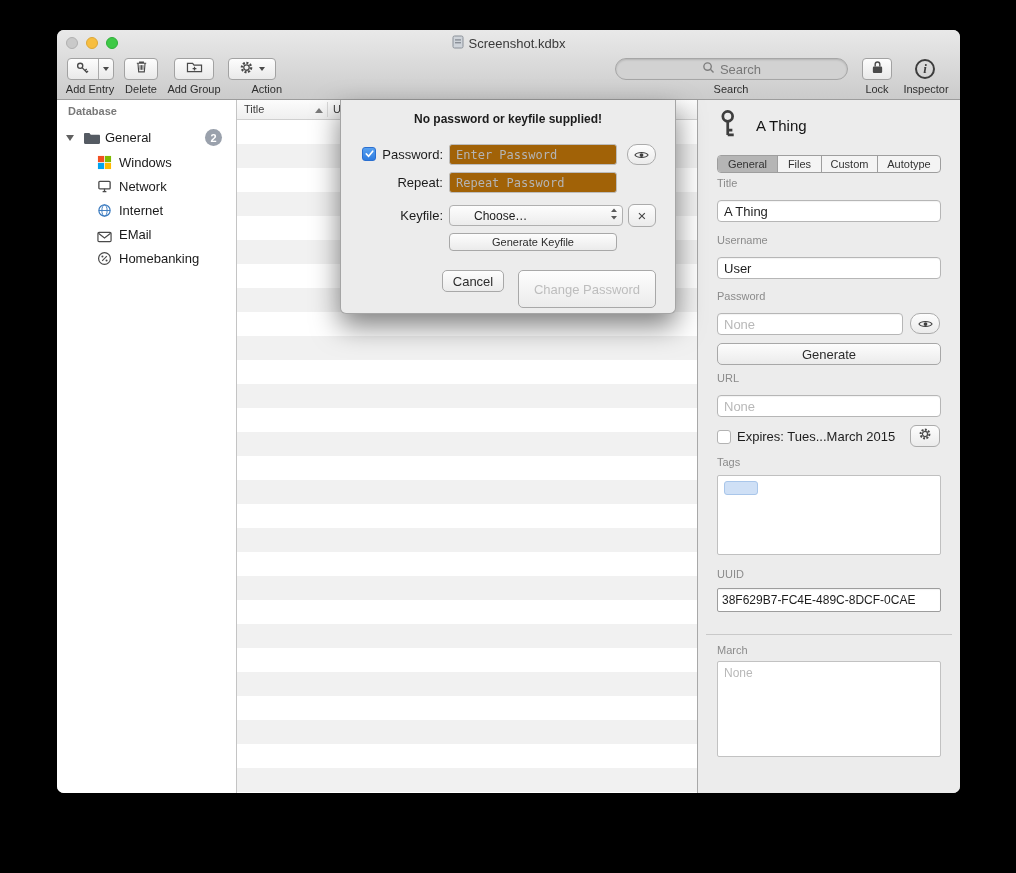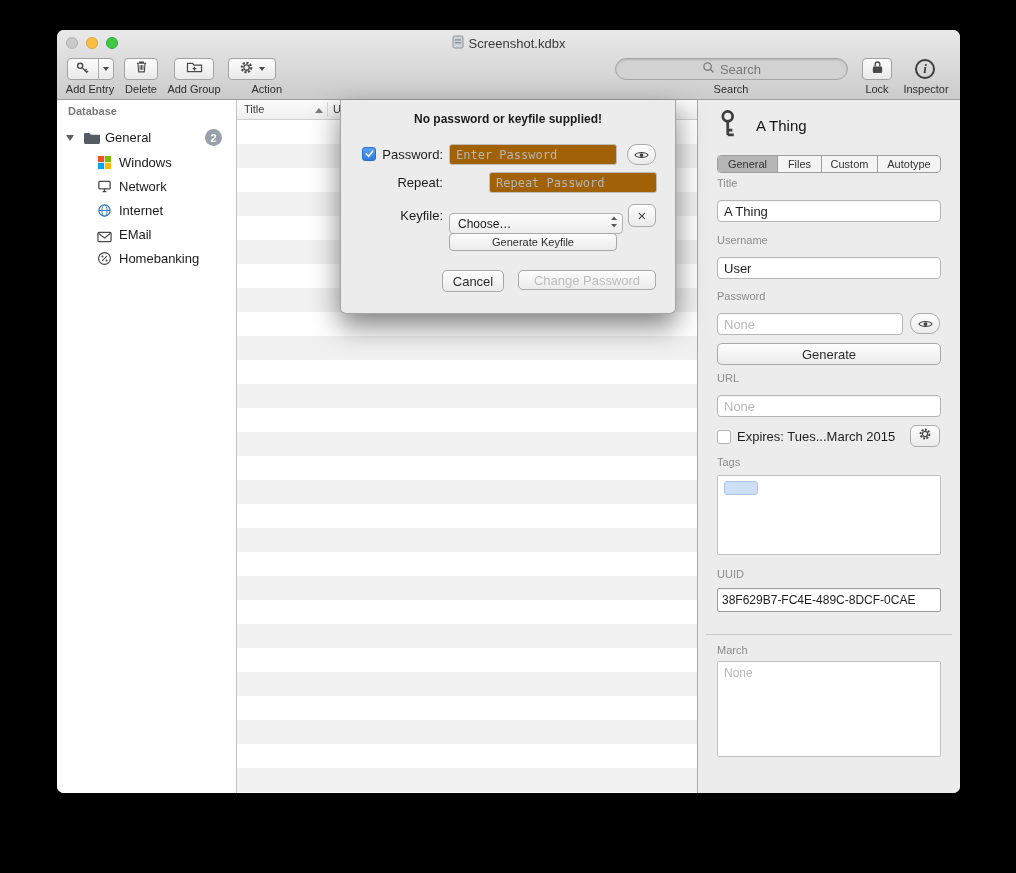--- a/index.html
+++ b/index.html
@@ -67,21 +67,21 @@
   .cb{width:14px;height:14px;border-radius:3px;position:absolute;}
   .cb.checked{background:linear-gradient(#58a1f0,#2e7ce0);border:1px solid #2a6fd0;
     display:flex;align-items:center;justify-content:center;}
   .cb.empty{background:#fff;border:1px solid #b3b3b3;}
   .pillbtn{position:absolute;border:1px solid #ababab;border-radius:10px;background:linear-gradient(#fdfdfd,#ebebeb);
     display:flex;align-items:center;justify-content:center;}
   .sqbtn{position:absolute;border:1px solid #ababab;border-radius:6px;background:linear-gradient(#fdfdfd,#ebebeb);
     display:flex;align-items:center;justify-content:center;color:#444;}
   .popup{position:absolute;left:108px;width:174px;height:21px;border:1px solid #b0b0b0;border-radius:4px;
     background:linear-gradient(#fdfdfd,#ececec);font-size:12px;color:#1c1c1c;
-    display:flex;align-items:center;padding:0 4px 0 8px;margin-top:8px;}
+    display:flex;align-items:center;padding:0 4px 0 24px;}
   .popup .val{flex:1;}
   .btn{border:1px solid #a8a8a8;border-radius:5px;background:linear-gradient(#fdfdfd,#ebebeb);
     font-size:13px;color:#2c2c2c;display:flex;align-items:center;justify-content:center;position:absolute;
     font-family:inherit;}
   .btn.disabled{color:#bdbdbd;}
   
   .inspector{position:absolute;right:0;top:0;bottom:0;width:263px;background:#ececec;border-left:1px solid #a8a8a8;}
   .ins-title{position:absolute;left:58px;top:17px;font-size:15px;color:#141414;}
   .segmented{position:absolute;left:19px;top:55px;width:224px;height:18px;display:flex;
     border:1px solid #9e9e9e;border-radius:4px;overflow:hidden;background:#f4f4f4;}
@@ -350,35 +350,35 @@
     <div class="pillbtn" style="left:286px;top:44px;width:29px;height:21px;">
       <span>
         <svg width="15" height="10" viewBox="0 0 16 10">
             <path d="M1 5C3.5 1.5 12.5 1.5 15 5C12.5 8.5 3.5 8.5 1 5Z" fill="none" stroke="#3f3f3f" stroke-width="1.2"></path>
             <circle cx="8" cy="5" r="2" fill="#3f3f3f"></circle>
           </svg>
       </span>
     </div>
 
     <span class="d-label" style="top:75px;">Repeat:</span>
-    <input class="d-field" style="top: 72px; margin-left: 40px;" placeholder="Repeat Password">
+    <input class="d-field" style="top: 72px;" placeholder="Repeat Password">
 
     <span class="d-label" style="top:108px;">Keyfile:</span>
     <div class="popup" style="top:105px;">
       <span class="val">Choose…</span>
       <span>
         <svg width="8" height="14" viewBox="0 0 8 14">
             <path d="M4 1.5 L7 5 H1z" fill="#5a5a5a"></path>
             <path d="M4 12.5 L1 9 H7z" fill="#5a5a5a"></path>
           </svg>
       </span>
     </div>
     <div class="sqbtn" style="left:287px;top:104px;width:28px;height:23px;font-size:15px;">
         <span>×</span>
       </div>
 
     <button class="btn" style="left:108px;top:133px;width:168px;height:18px;font-size:11px;border-radius:4px;">Generate Keyfile</button>
 
     <button class="btn" style="left:101px;top:170px;width:62px;height:22px;">Cancel</button>
-    <button class="btn disabled" style="left:177px;top:170px;width:138px;height:20px;" disabled="">Change Password</button>
+    <button class="btn disabled" style="left:177px;top:170px;width:138px;height:38px;" disabled="">Change Password</button>
   </div>
 
 </div>
 
 </body></html>

